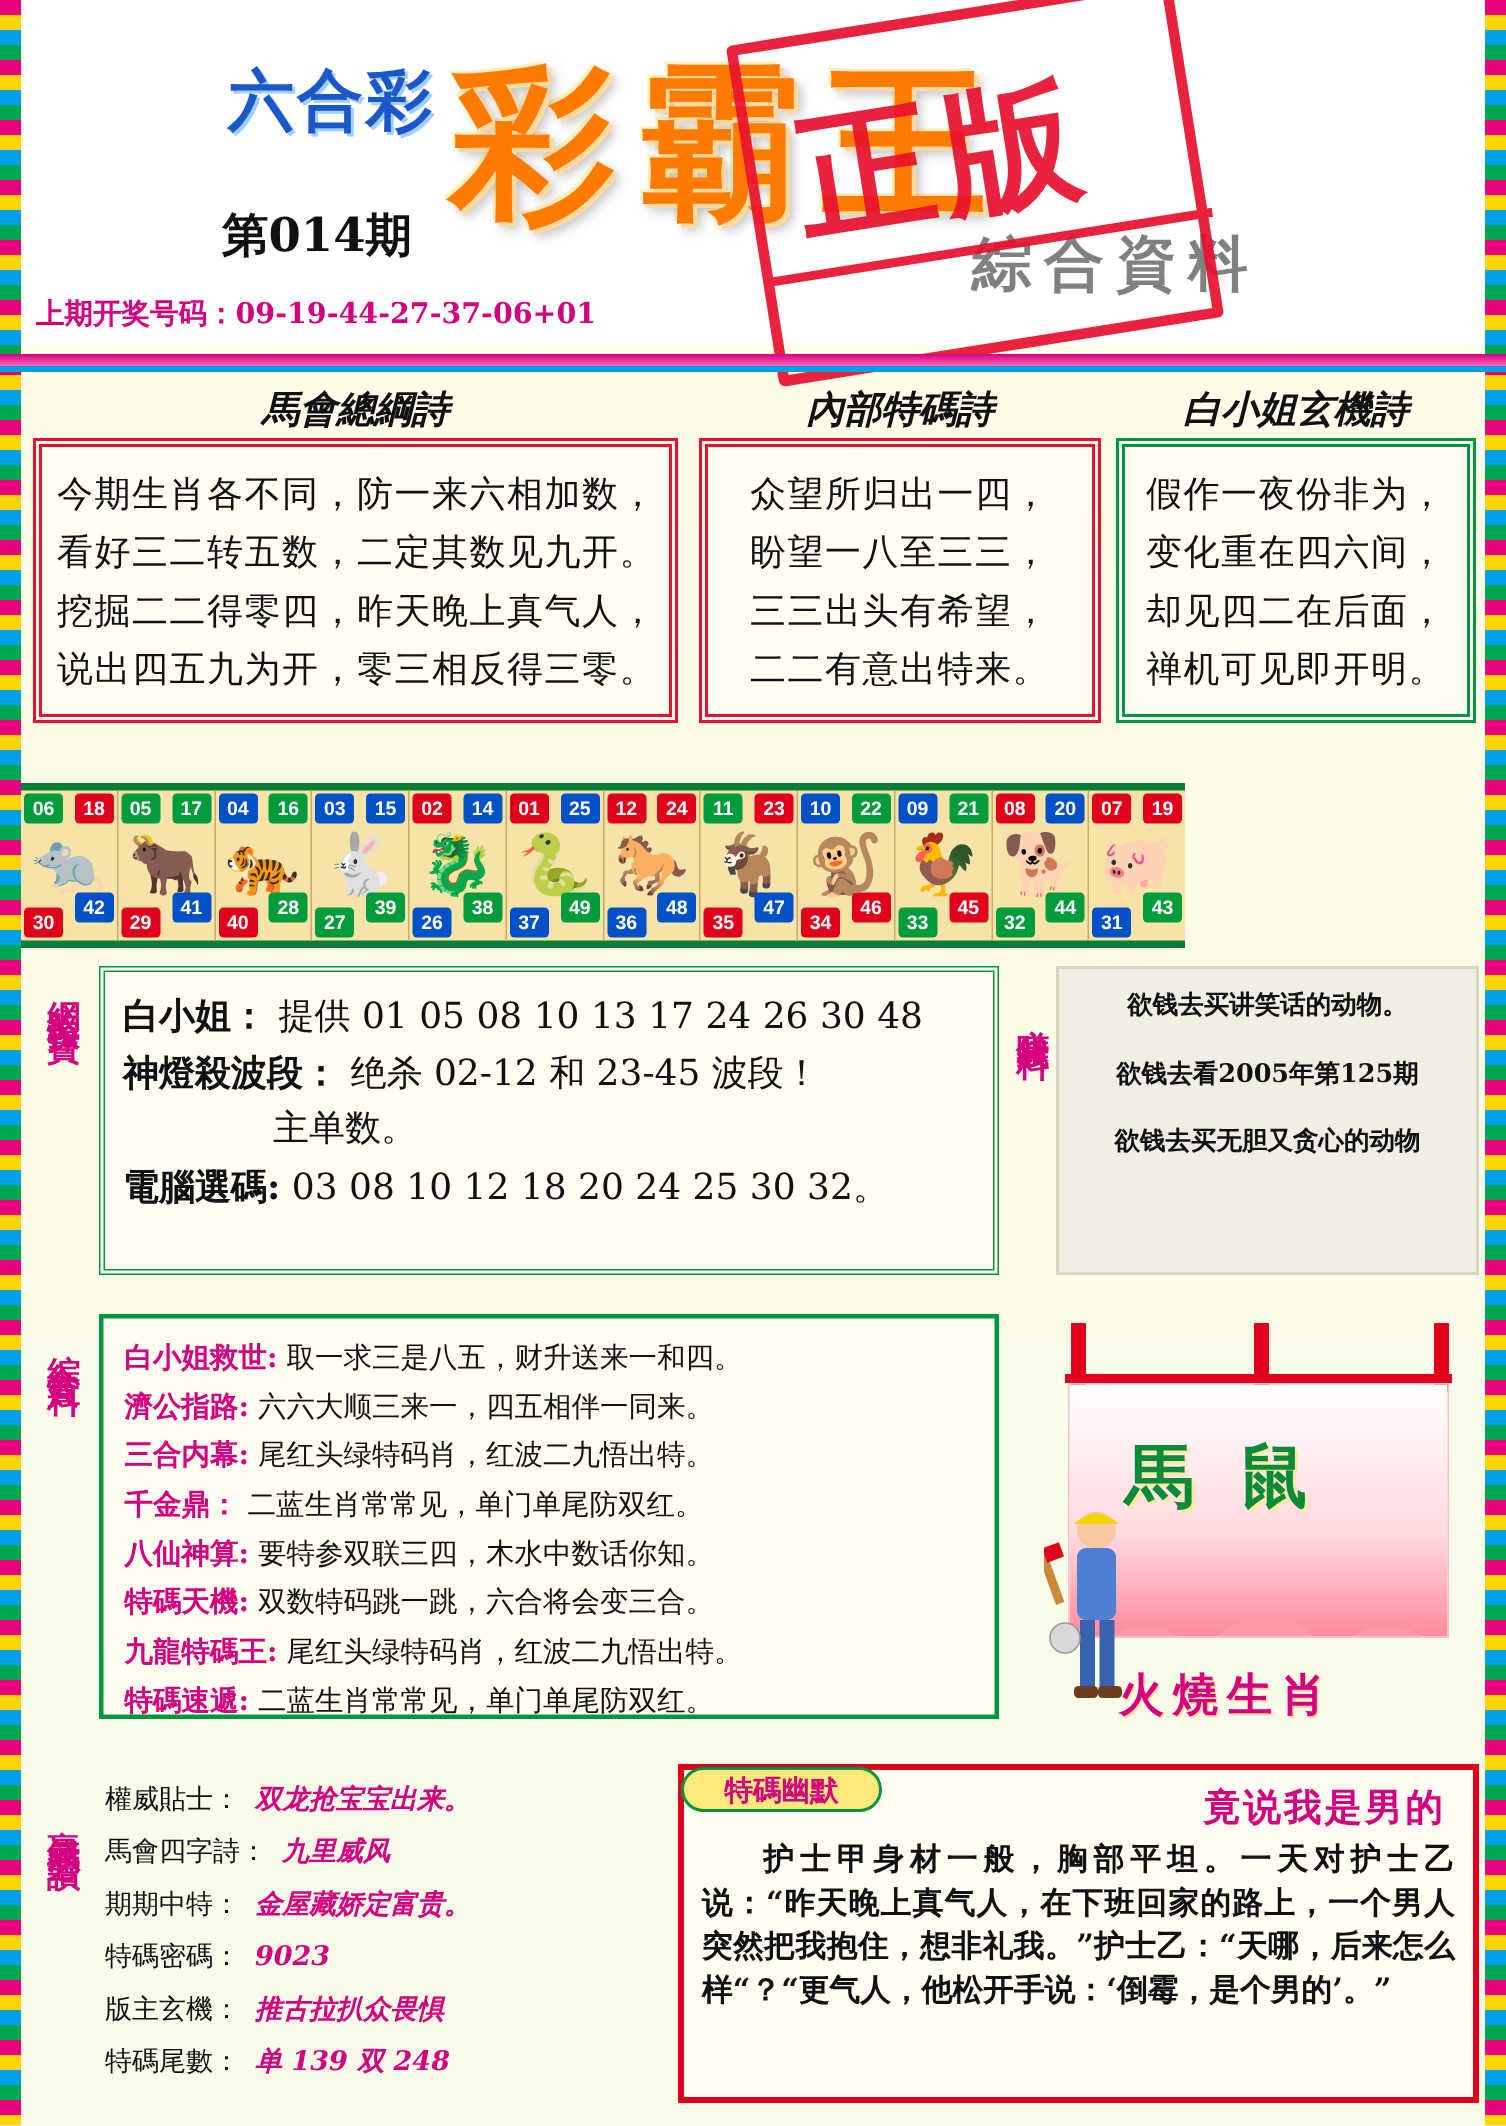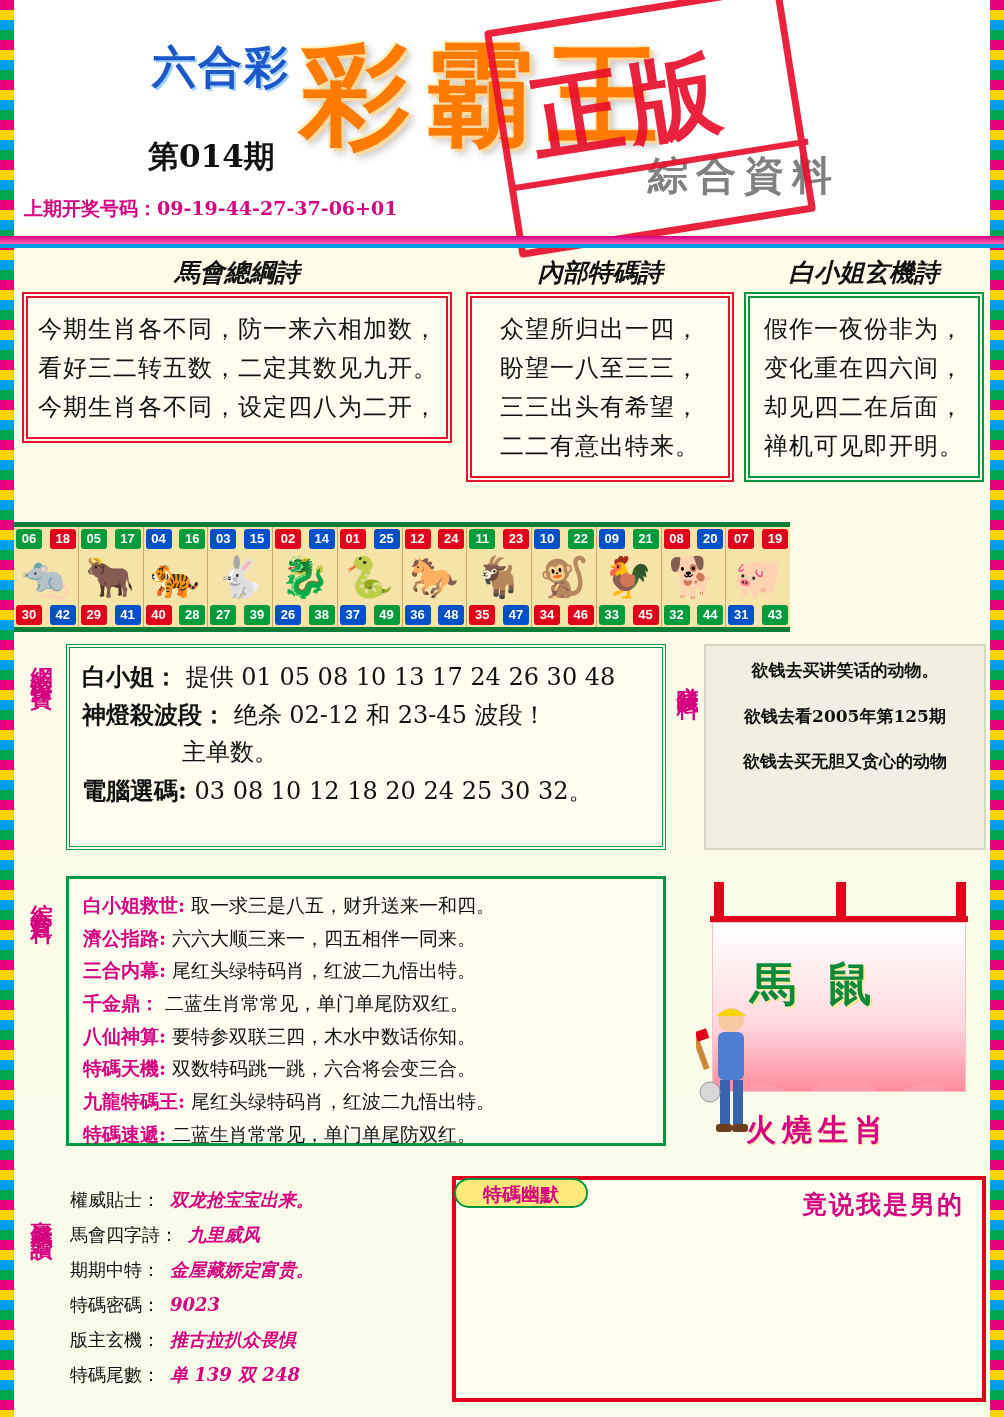--- a/index.html
+++ b/index.html
@@ -127,21 +127,21 @@
   .zcell .animal { font-size:40px; line-height:1; }
   .zcell .n {
     position:absolute; width:26px; height:20px; line-height:20px;
     text-align:center; font-size:13px; font-weight:bold; color:#fff;
     font-family:"Liberation Sans", sans-serif;
     border-radius:3px;
   }
   .zcell .n.top { top:2px; left:2px; }
   .zcell .n.bot { bottom:2px; left:2px; }
   .zcell .n.topr { top:2px; right:2px; }
-  .zcell .n.botr { bottom:2px; right:2px; }
+  .zcell .n.botr { bottom:12px; right:2px; }
   .c-red { background:#e0001b; }
   .c-blue { background:#0050c8; }
   .c-green { background:#009b3a; }
 
   
   .mid { position:absolute; left:14px; top:640px; width:976px; height:230px; }
   .vlabel {
     position:absolute;
     font-family:"DejaVu Serif", serif;
     font-weight:bold; font-size:22px; color:#d4007f;
@@ -273,21 +273,22 @@
     </div>
   </div>
   <div class="topline"></div>
   <div class="topline2"></div>
 
   <div class="poem-row">
     <div class="poem-title" id="t1">馬會總綱詩</div>
     <div class="poem-box red" id="p1">
       <div class="line">今期生肖各不同，防一来六相加数，</div>
       <div class="line">看好三二转五数，二定其数见九开。</div>
-      <div class="line">今期生肖各不同，设定四八为二开，</div>
+      <div class="line">挖掘二二得零四，昨天晚上真气人，</div>
+      <div class="line">说出四五九为开，零三相反得三零。</div>
     </div>
 
     <div class="poem-title" id="t2">內部特碼詩</div>
     <div class="poem-box red" id="p2">
       <div class="line">众望所归出一四，</div>
       <div class="line">盼望一八至三三，</div>
       <div class="line">三三出头有希望，</div>
       <div class="line">二二有意出特来。</div>
     </div>
 
@@ -457,16 +458,17 @@
         <div class="wrow"><span class="wk">馬會四字詩：</span><span class="wv">九里威风</span></div>
         <div class="wrow"><span class="wk">期期中特：</span><span class="wv">金屋藏娇定富贵。</span></div>
         <div class="wrow"><span class="wk">特碼密碼：</span><span class="wv">9023</span></div>
         <div class="wrow"><span class="wk">版主玄機：</span><span class="wv">推古拉扒众畏惧</span></div>
         <div class="wrow"><span class="wk">特碼尾數：</span><span class="wv">单 139 双 248</span></div>
       </div>
 
     <div class="jokebox">
       <div class="joke-badge">特碼幽默</div>
       <div class="joke-title">竟说我是男的</div>
+      <div class="joke-text">护士甲身材一般，胸部平坦。一天对护士乙说：“昨天晚上真气人，在下班回家的路上，一个男人突然把我抱住，想非礼我。”护士乙：“天哪，后来怎么样“？“更气人，他松开手说：‘倒霉，是个男的’。”</div>
     </div>
   </div>
 
 </div>
 
 </body></html>

